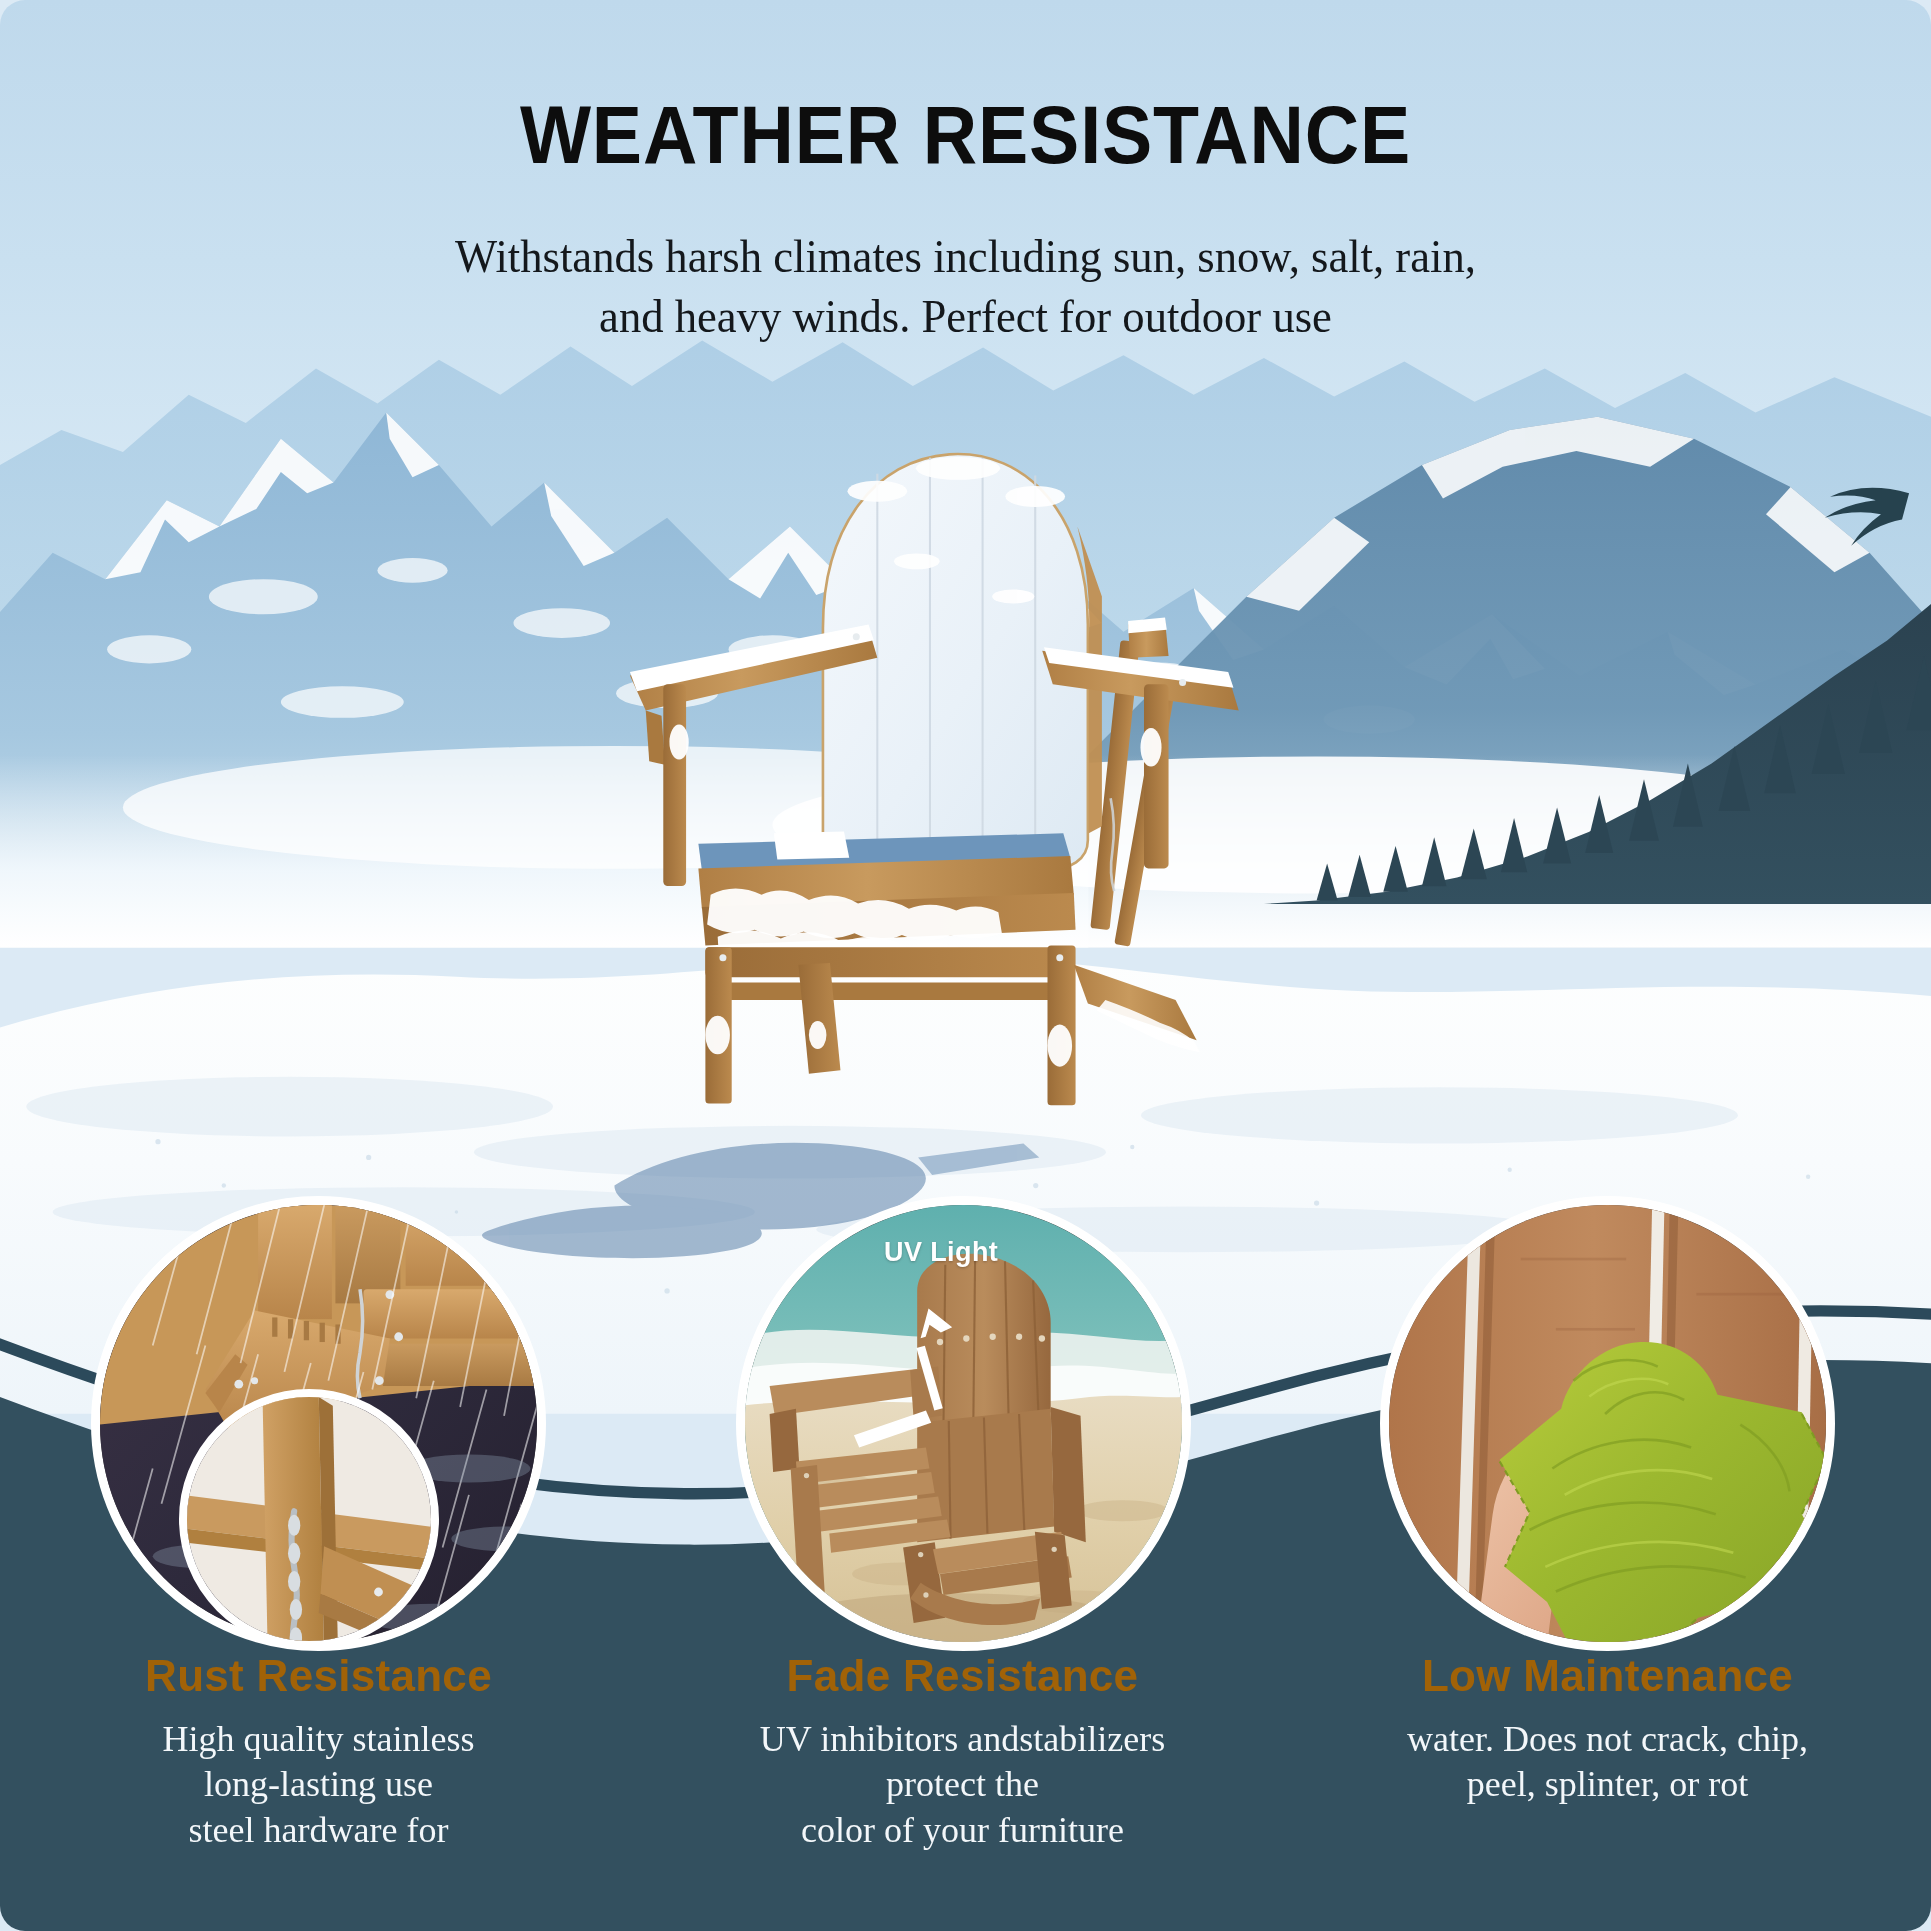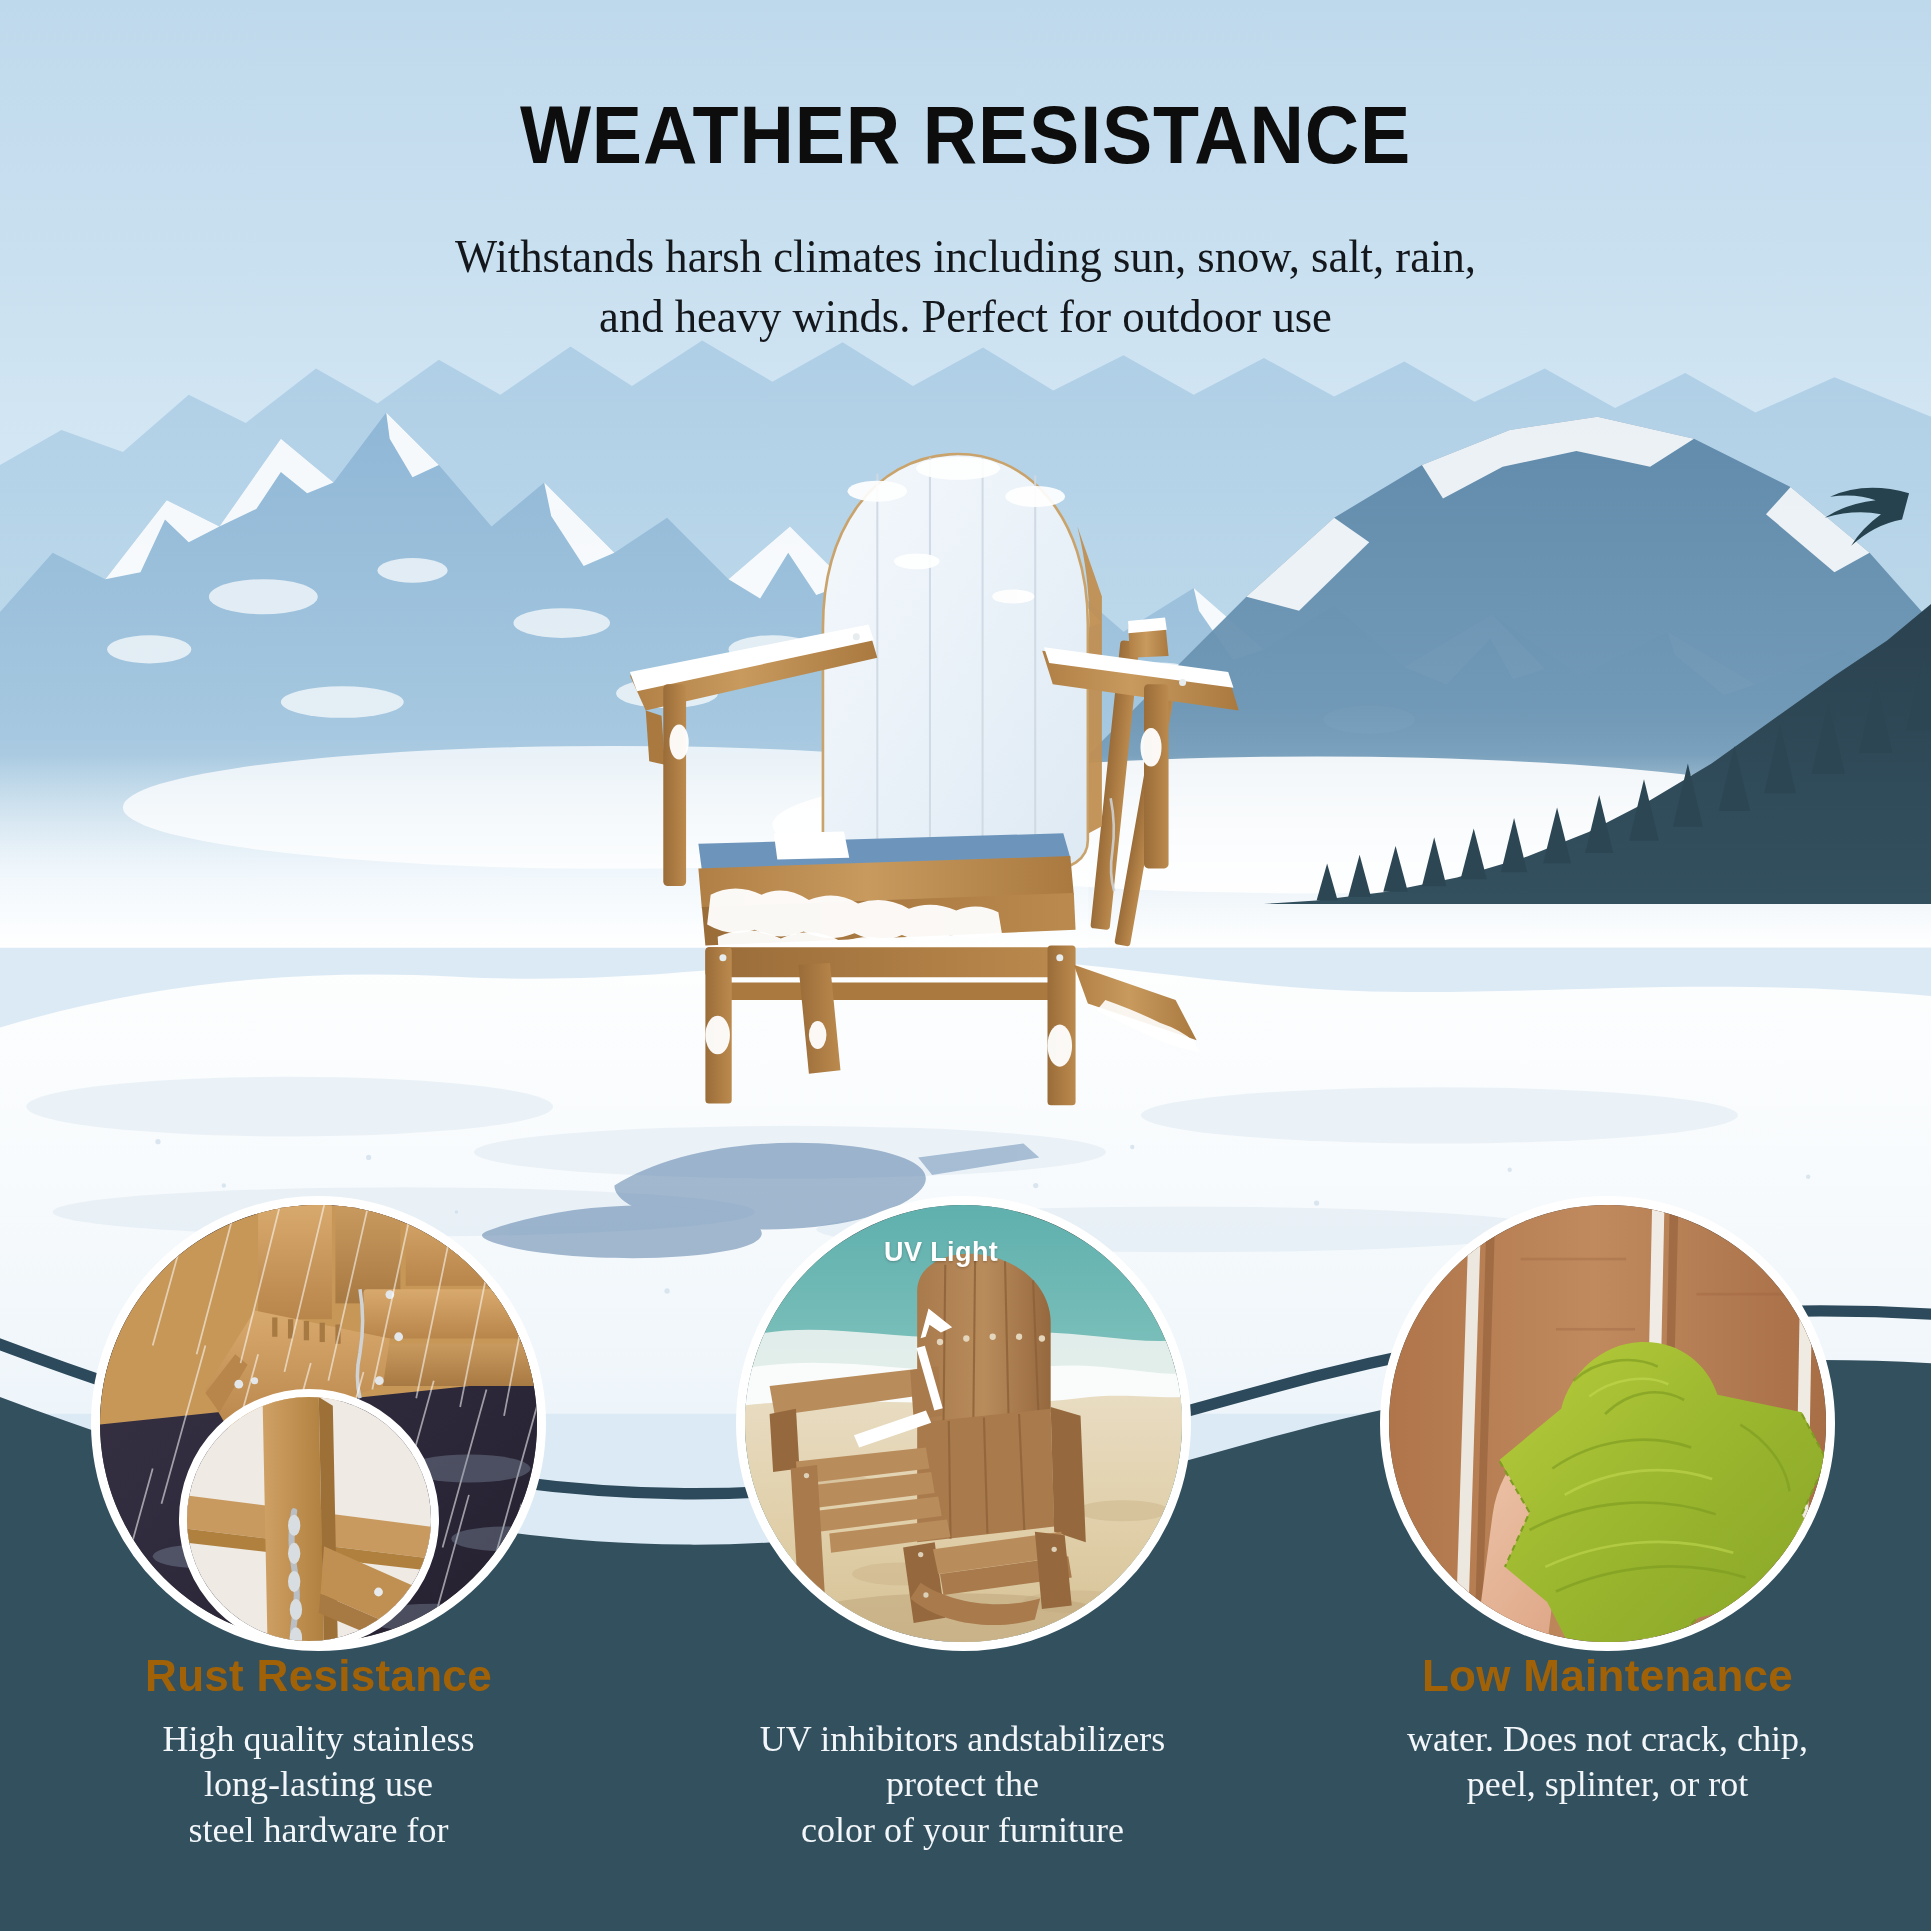--- a/index.html
+++ b/index.html
@@ -2,21 +2,21 @@
 <html style="font-size:14px"><head>
 <meta charset="utf-8">
 <style>
   * { margin:0; padding:0; box-sizing:border-box; }
   html,body { width:1931px; height:1931px; overflow:hidden; }
   body {
     font-family:"Liberation Sans", sans-serif;
     background:#dceaf5;
     position:relative;
   }
-  #stage { position:absolute; inset:0; width:1931px; height:1931px; overflow:hidden; }
+  #stage { position:absolute; inset:0; width:1931px; height:1931px; overflow:hidden;border-radius:25px; }
 
   
   .sky {
     position:absolute; left:0; top:0; width:1931px; height:930px;
     background:linear-gradient(180deg,#bfd9ec 0%, #c9e0f0 28%, #d8e9f5 58%, #e4f0f8 84%, #eaf3fa 100%);
   }
 
   
   .mtn { position:absolute; }
   .mtn svg { display:block; }
@@ -666,20 +666,21 @@
     </div>
   </div>
 
   <div class="feat-h" style="left:49px; top:1654px; width:539px;">Rust Resistance</div>
   <div class="feat-b" style="left:49px; top:1717px; width:539px;">
     <div>High quality stainless</div>
     <div>long-lasting use</div>
     <div>steel hardware for</div>
   </div>
 
+  <div class="feat-h" style="left:693px; top:1654px; width:539px;">Fade Resistance</div>
   <div class="feat-b" style="left:693px; top:1717px; width:539px;">
     <div>UV inhibitors andstabilizers</div>
     <div>protect the</div>
     <div>color of your furniture</div>
   </div>
 
   <div class="feat-h" style="left:1338px; top:1654px; width:539px;">Low Maintenance</div>
   <div class="feat-b" style="left:1338px; top:1717px; width:539px;">
     <div>water. Does not crack, chip,</div>
     <div>peel, splinter, or rot</div>

